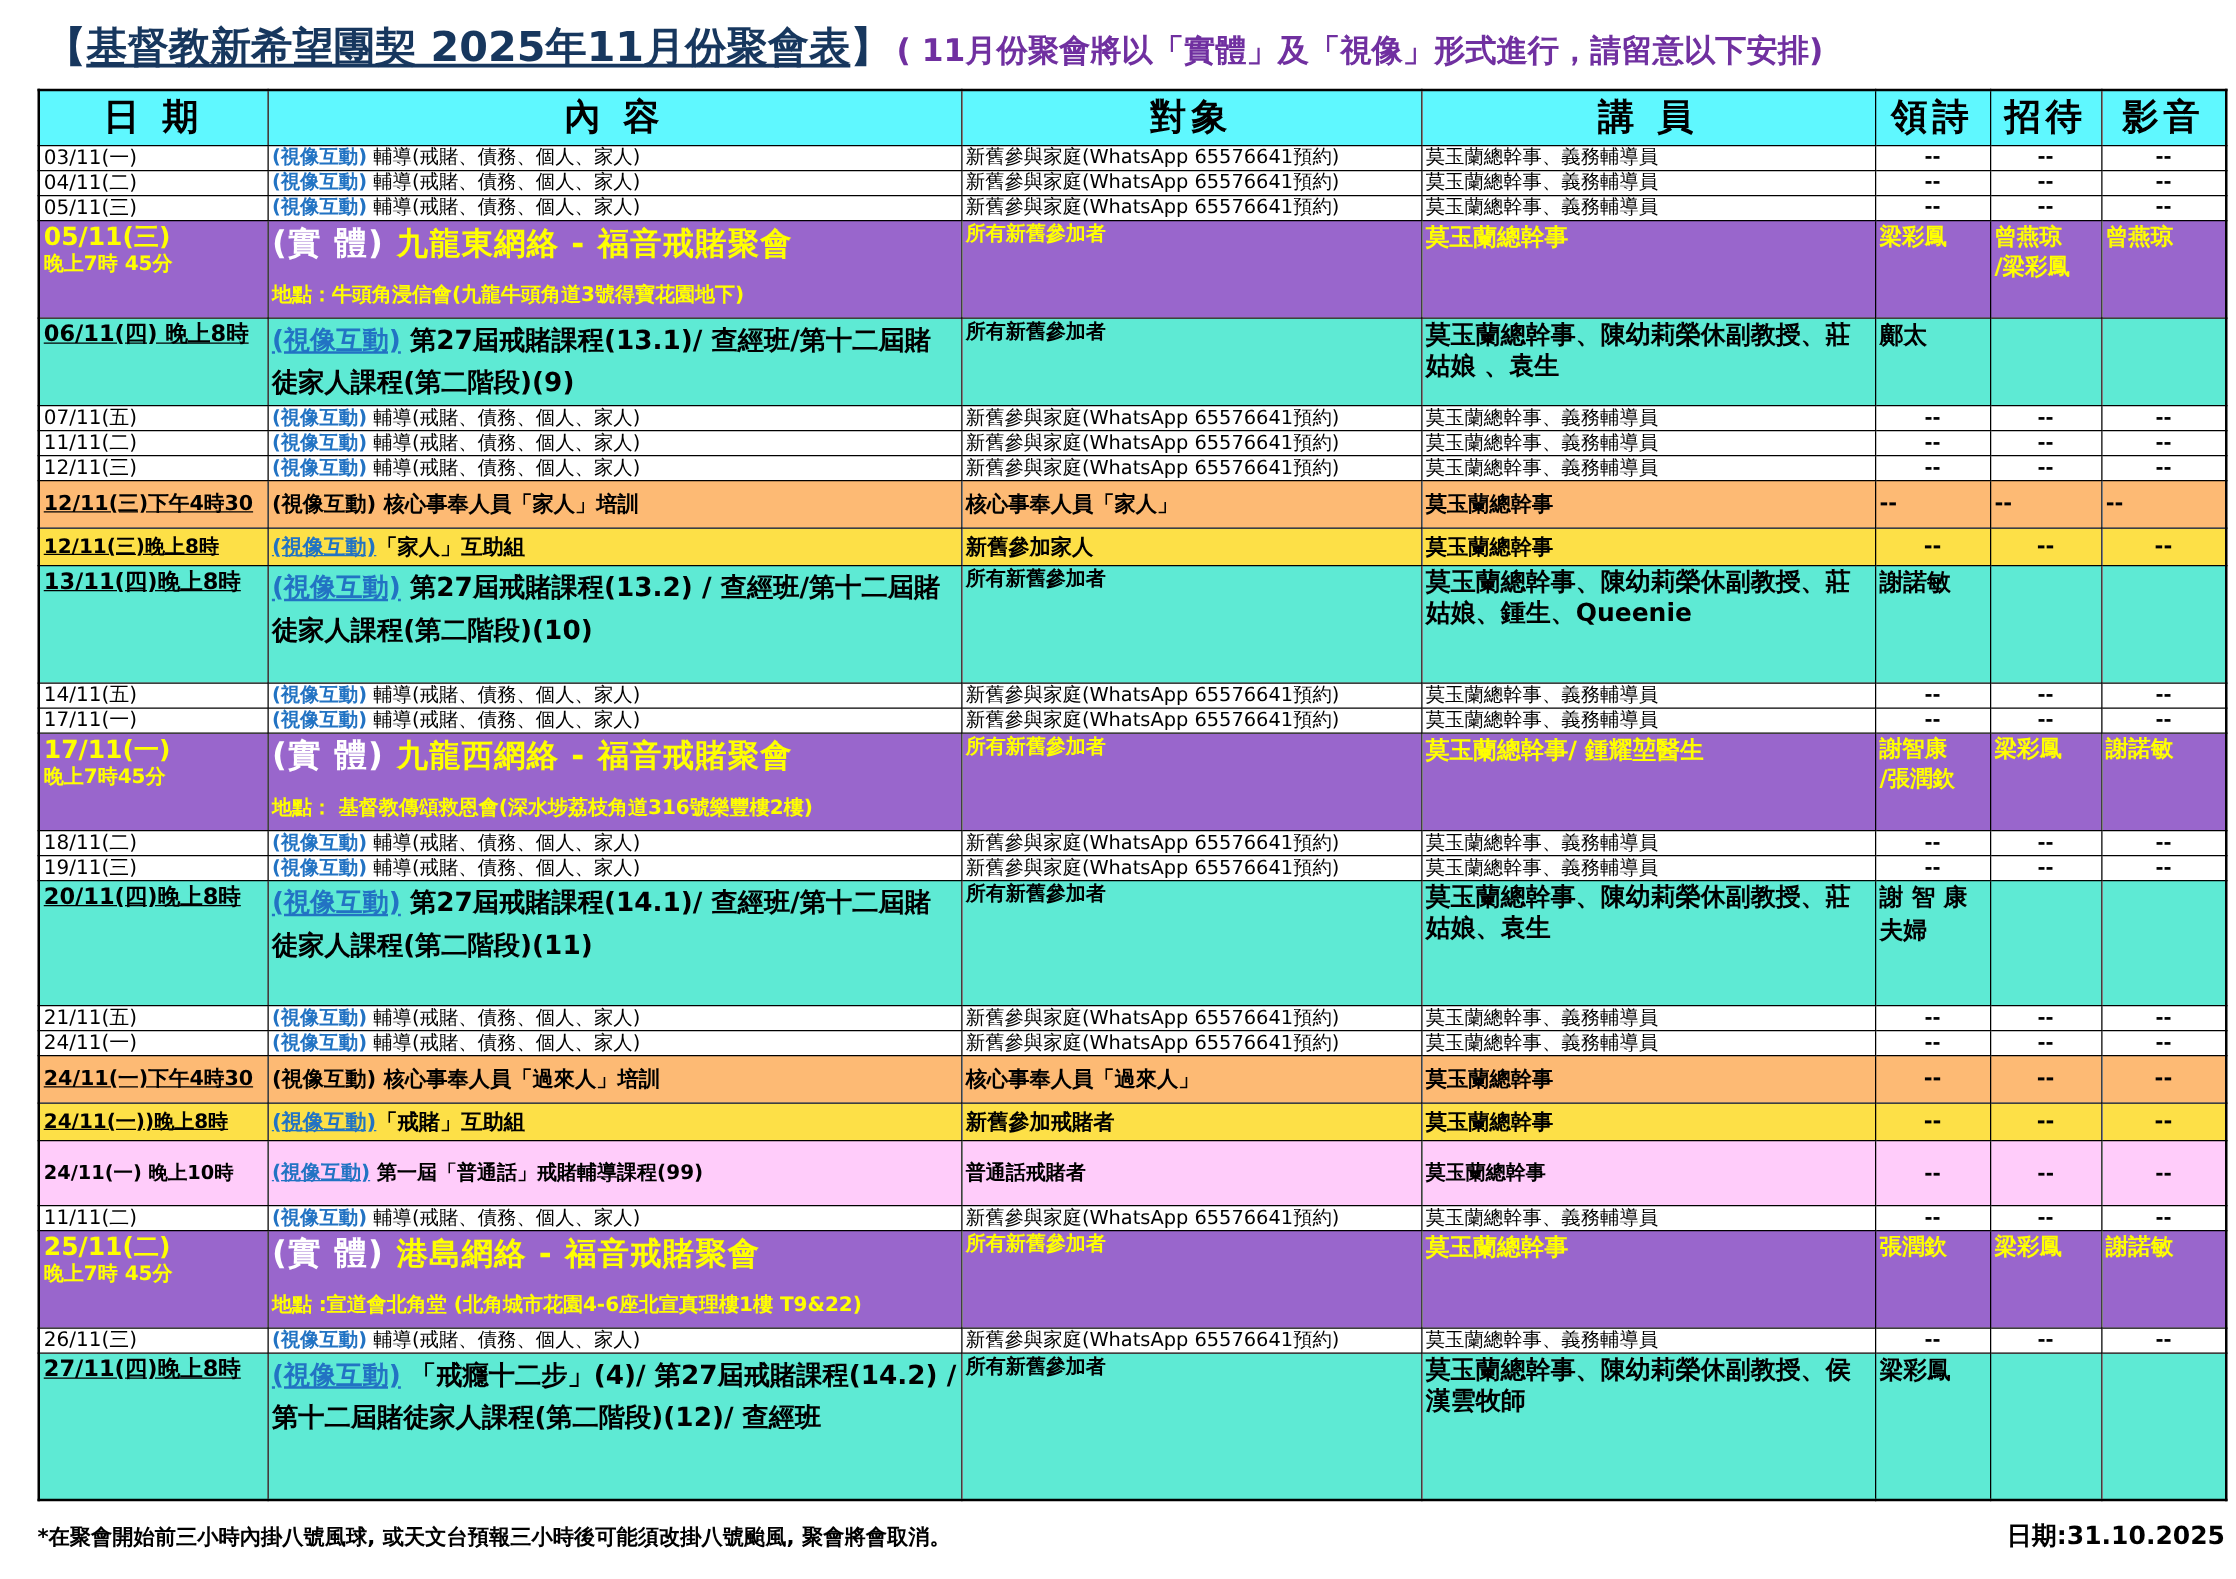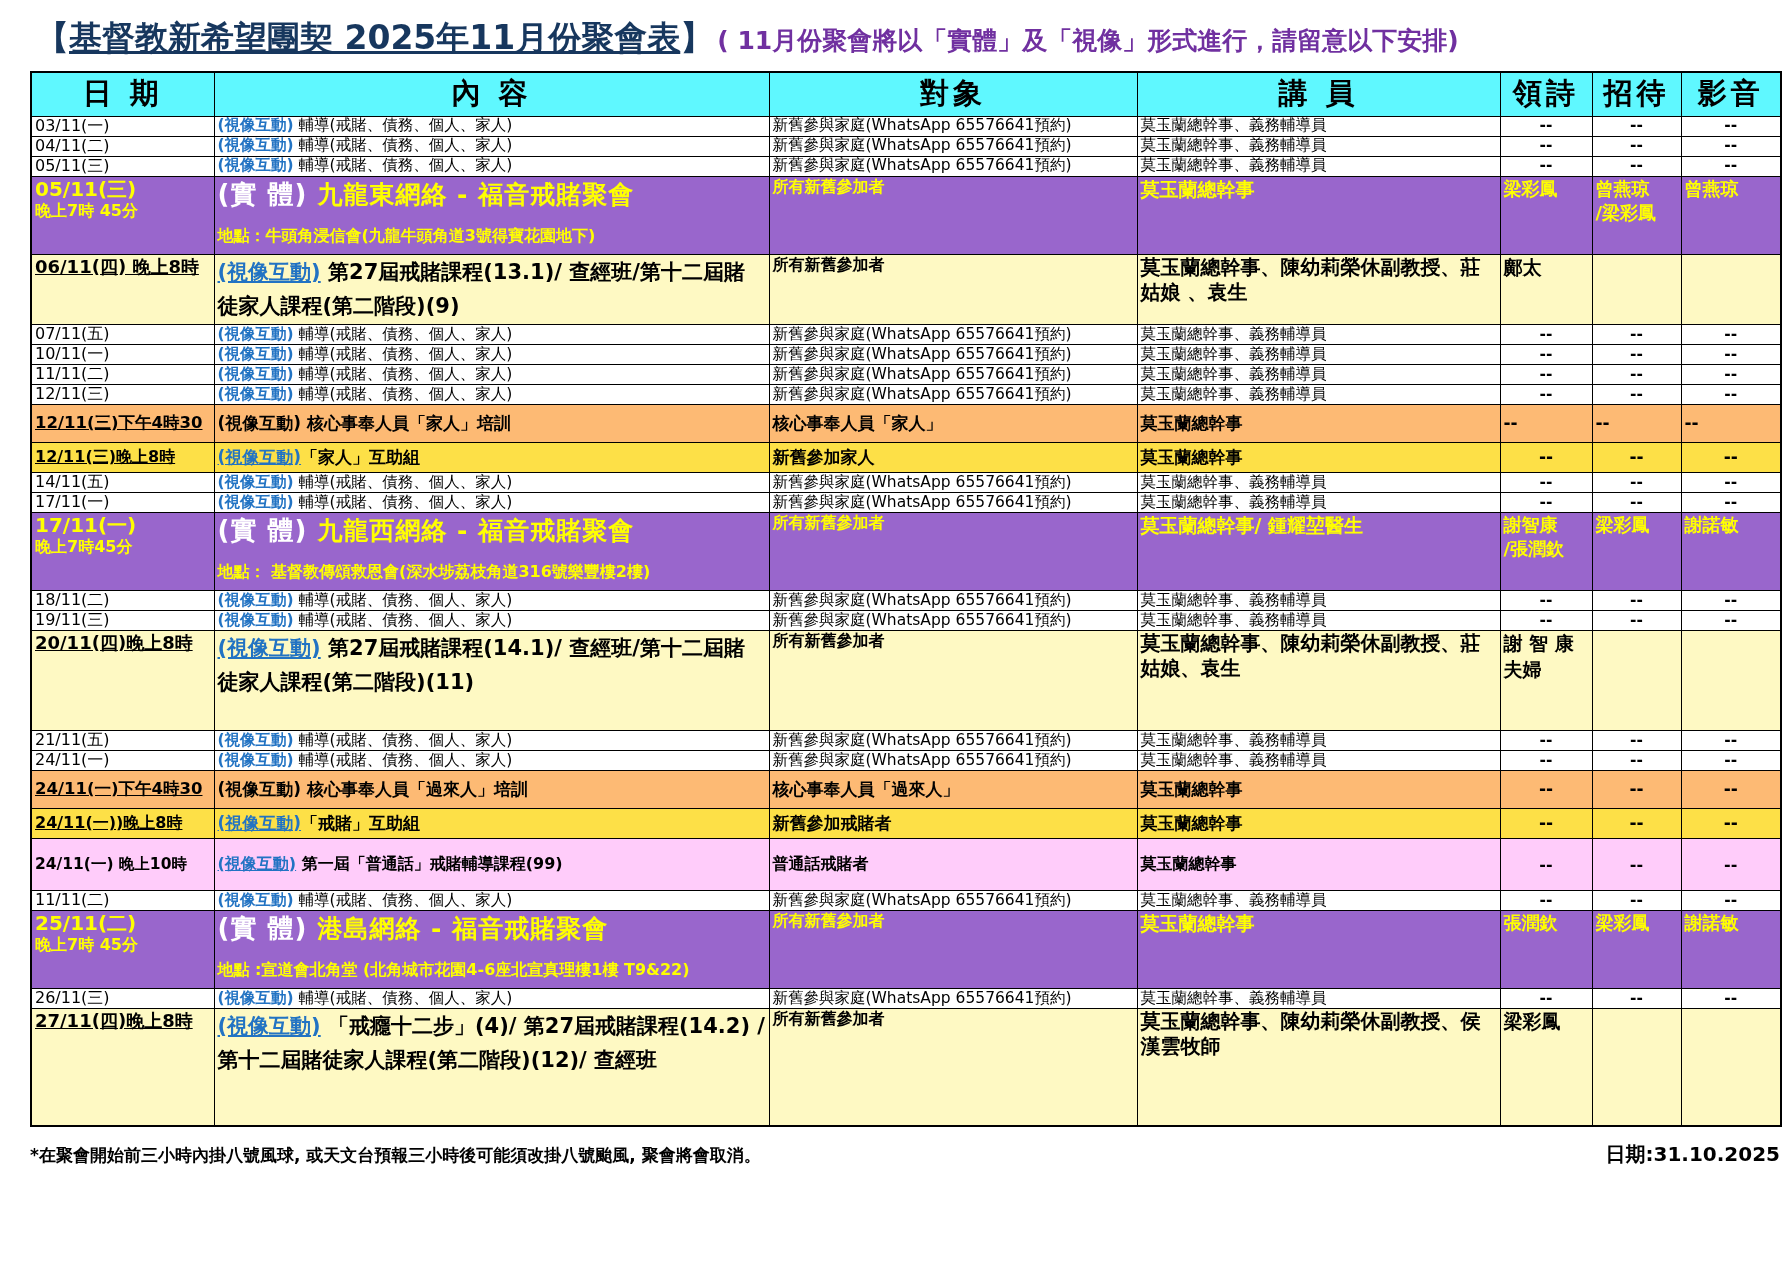--- a/index.html
+++ b/index.html
@@ -25,21 +25,21 @@
   tr.purple td{background:#9966CC;color:#FFFF00;font-weight:bold;vertical-align:top;}
   tr.purple .cd{font-size:20px;line-height:1.2;}
   tr.purple .t{display:block;font-size:16px;}
   tr.purple .ctx{font-size:26px;letter-spacing:1px;}
   tr.purple .tag{color:#ffffff;font-size:26px;}
   tr.purple .loc{display:block;font-size:16px;margin-top:14px;}
   tr.purple .ct{font-size:25px;}
   tr.purple .cs{font-size:19px;}
   tr.purple .cx{font-size:18px;text-align:left;vertical-align:top;}
   
-  tr.yellow td{background:#fef9c3;font-weight:bold;vertical-align:top;}
+  tr.yellow td{background:#5eead4;font-weight:bold;vertical-align:top;}
   tr.yellow .cd{font-size:18px;}
   tr.yellow .cd .d{text-decoration:underline;}
   tr.yellow .ctx{font-size:21px;line-height:1.65;}
   tr.yellow .tag{text-decoration:underline;font-size:21px;}
   tr.yellow .ct{font-size:21px;}
   tr.yellow .cs{font-size:20px;line-height:1.25;}
   tr.yellow .cx{font-size:19px;text-align:left;vertical-align:top;}
   
   tr.cyan td{background:#fdba74;font-weight:bold;}
   tr.cyan .cd{font-size:16.5px;}
@@ -143,29 +143,20 @@
   <tr class="n h1">
     <td class="cd"><span class="d">07/11(五)</span></td>
     <td class="cc"><span class="ctx"><span class="tag">(視像互動)</span><span class="ct"> 輔導(戒賭、債務、個人、家人)</span></span></td>
     <td class="ctg">新舊參與家庭(WhatsApp 65576641預約)</td>
     <td class="cs">莫玉蘭總幹事、義務輔導員</td>
     <td class="cx">--</td>
     <td class="cx">--</td>
     <td class="cx">--</td>
   </tr>
   <tr class="n h1">
-    <td class="cd"><span class="d">10/11(一)</span></td>
-    <td class="cc"><span class="ctx"><span class="tag">(視像互動)</span><span class="ct"> 輔導(戒賭、債務、個人、家人)</span></span></td>
-    <td class="ctg">新舊參與家庭(WhatsApp 65576641預約)</td>
-    <td class="cs">莫玉蘭總幹事、義務輔導員</td>
-    <td class="cx">--</td>
-    <td class="cx">--</td>
-    <td class="cx">--</td>
-  </tr>
-  <tr class="n h1">
     <td class="cd"><span class="d">11/11(二)</span></td>
     <td class="cc"><span class="ctx"><span class="tag">(視像互動)</span><span class="ct"> 輔導(戒賭、債務、個人、家人)</span></span></td>
     <td class="ctg">新舊參與家庭(WhatsApp 65576641預約)</td>
     <td class="cs">莫玉蘭總幹事、義務輔導員</td>
     <td class="cx">--</td>
     <td class="cx">--</td>
     <td class="cx">--</td>
   </tr>
   <tr class="n h1">
     <td class="cd"><span class="d">12/11(三)</span></td>
@@ -190,20 +181,29 @@
   <tr class="orange ho">
     <td class="cd"><span class="d">12/11(三)晚上8時</span></td>
     <td class="cc"><span class="ctx"><span class="tag">(視像互動)</span><span class="ct">「家人」互助組</span></span></td>
     <td class="ctg">新舊參加家人</td>
     <td class="cs">莫玉蘭總幹事</td>
     <td class="cx">--</td>
     <td class="cx">--</td>
     <td class="cx">--</td>
   </tr>
 
+  <tr class="yellow hy2">
+    <td class="cd"><span class="d">13/11(四)晚上8時</span></td>
+    <td class="cc"><span class="ctx"><span class="tag">(視像互動)</span><span class="ct"> 第27屆戒賭課程(13.2) / 查經班/第十二屆賭徒家人課程(第二階段)(10)</span></span></td>
+    <td class="ctg">所有新舊參加者</td>
+    <td class="cs">莫玉蘭總幹事、陳幼莉榮休副教授、莊姑娘、鍾生、Queenie</td>
+    <td class="cx">謝諾敏</td>
+    <td class="cx"></td>
+    <td class="cx"></td>
+  </tr>
 
   <tr class="n h1">
     <td class="cd"><span class="d">14/11(五)</span></td>
     <td class="cc"><span class="ctx"><span class="tag">(視像互動)</span><span class="ct"> 輔導(戒賭、債務、個人、家人)</span></span></td>
     <td class="ctg">新舊參與家庭(WhatsApp 65576641預約)</td>
     <td class="cs">莫玉蘭總幹事、義務輔導員</td>
     <td class="cx">--</td>
     <td class="cx">--</td>
     <td class="cx">--</td>
   </tr>

